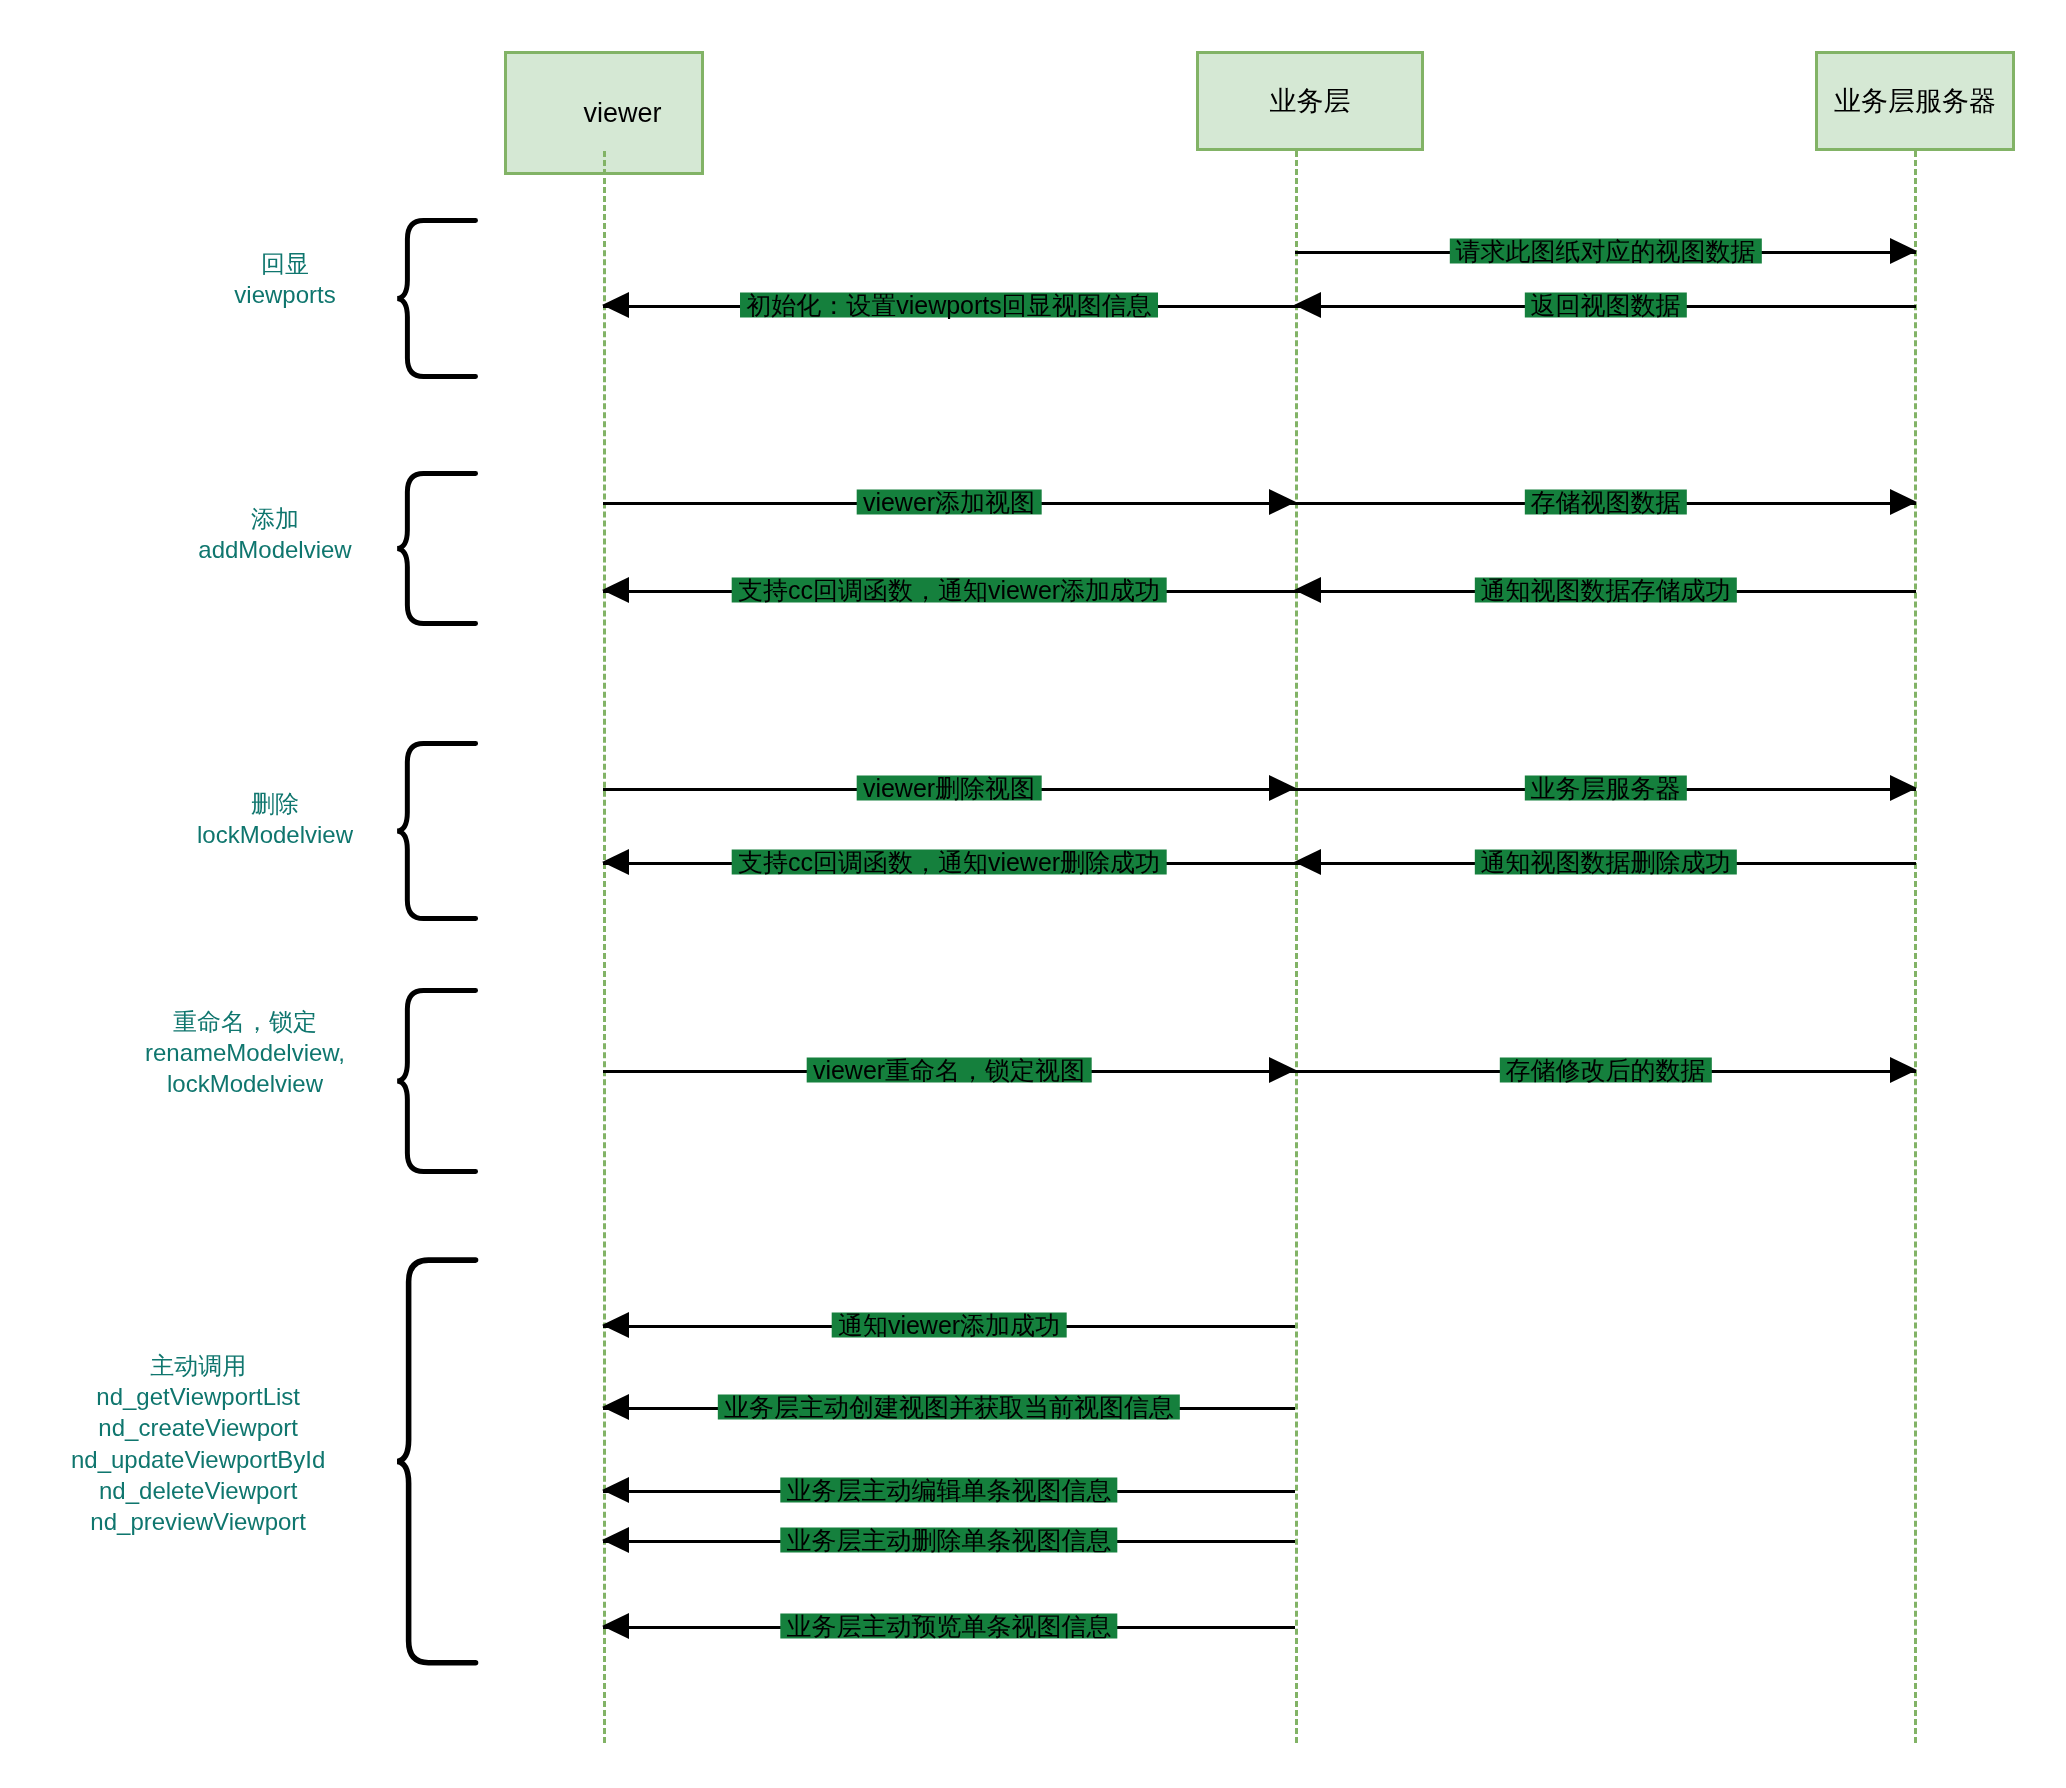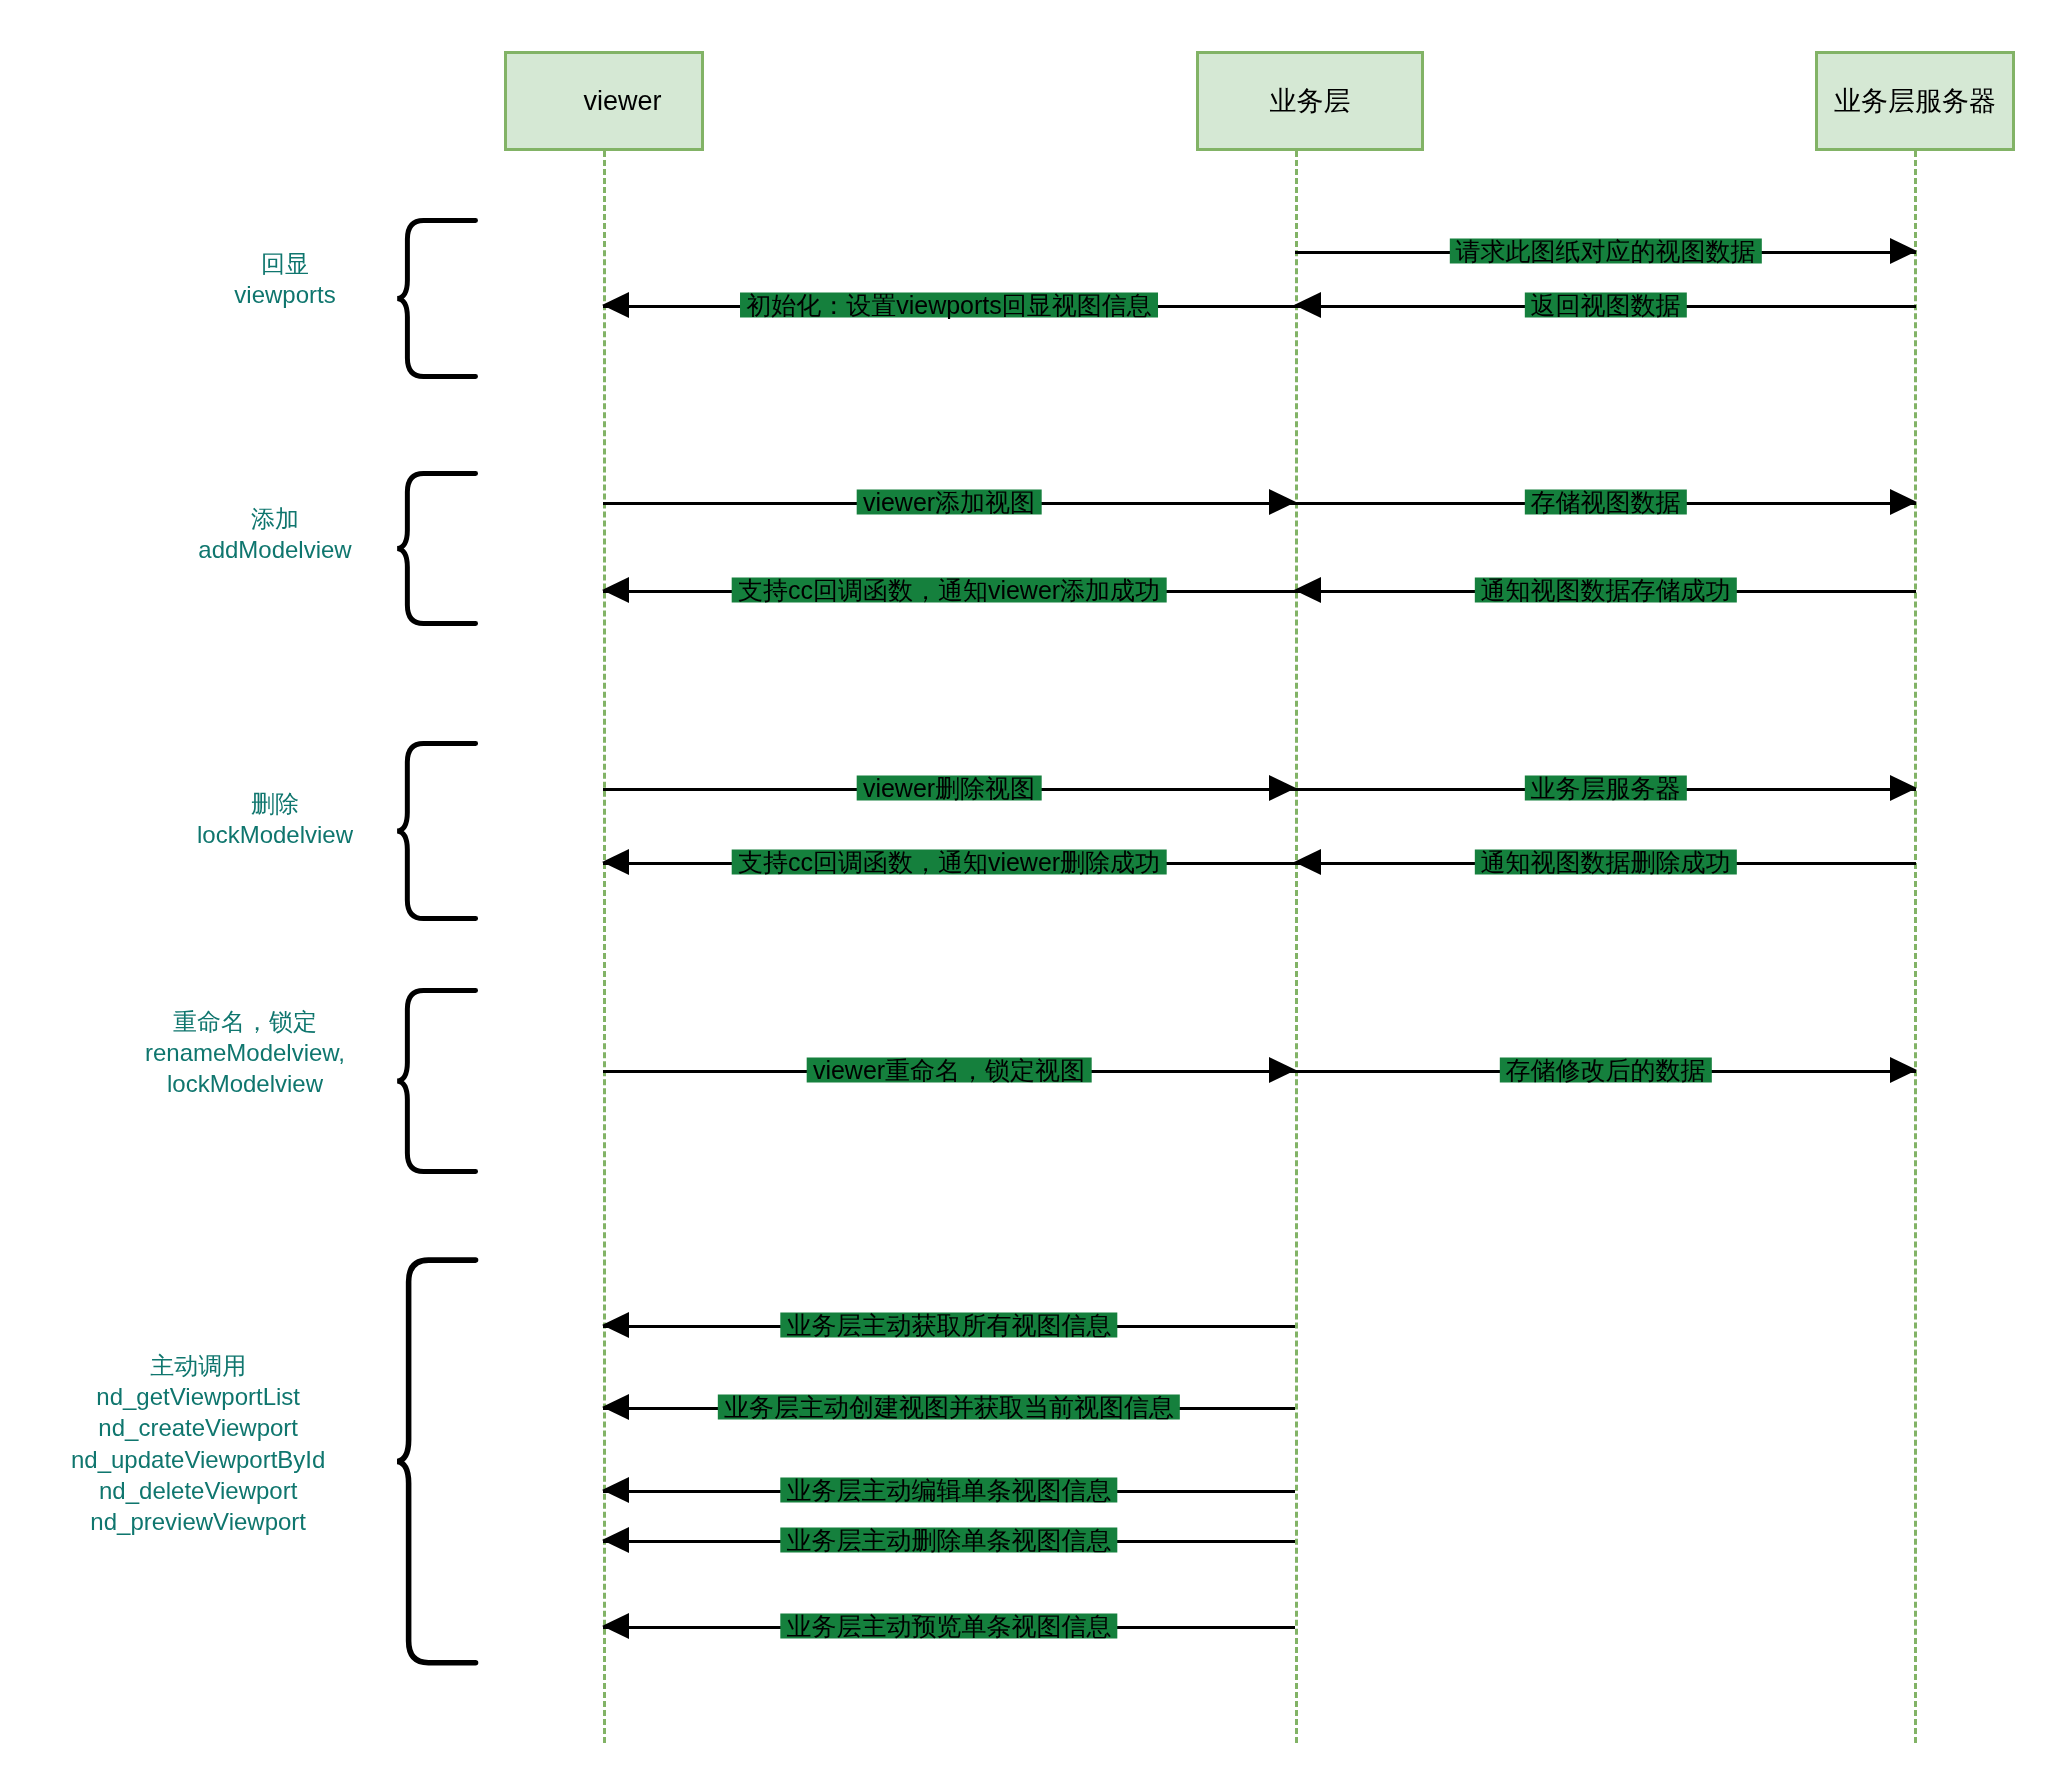--- a/index.html
+++ b/index.html
@@ -103,21 +103,21 @@
     left: -1.2px;
     transform: translateY(-50%);
     border-right: 27px solid #000000;
   }
 </style>
 </head>
 <body>
 
 <div id="canvas">
 
-  <div class="participant" style="left:504px; top:51px; width:200px; height:100px;padding-left:37px;">
+  <div class="participant" style="left:504px; top:51px; width:200px; height:124px;padding-left:37px;">
     <span class="participant-label">viewer</span>
   </div>
 
   <div class="participant" style="left:1196px; top:51px; width:228px; height:100px;">
     <span class="participant-label">业务层</span>
   </div>
 
   <div class="participant" style="left:1815px; top:51px; width:200px; height:100px;">
     <span class="participant-label">业务层服务器</span>
   </div>
@@ -250,21 +250,21 @@
 
   <div class="brace" style="left:396px; top:1257px; width:81px; height:412px;">
     <svg width="81" height="412" viewBox="0 0 130 665">
       <path d="M128 5 L52 5 Q20 5 20 40 L20 295 Q20 327 2 330 Q20 333 20 365 L20 620 Q20 655 52 655 L128 655" fill="none" stroke="#000000" stroke-width="9" stroke-linecap="round"></path>
     </svg>
   </div>
 
   <div class="message" style="left:603px; top:1325px; width:692px;">
     <div class="msg-line"></div>
     <div class="arrowhead left"></div>
-    <div class="msg-text">业务层主动获取所有视图信息</div>
+    <div class="msg-text">通知viewer添加成功</div>
   </div>
 
   <div class="message" style="left:603px; top:1407px; width:692px;">
     <div class="msg-line"></div>
     <div class="arrowhead left"></div>
     <div class="msg-text">业务层主动创建视图并获取当前视图信息</div>
   </div>
 
   <div class="message" style="left:603px; top:1490px; width:692px;">
     <div class="msg-line"></div>

